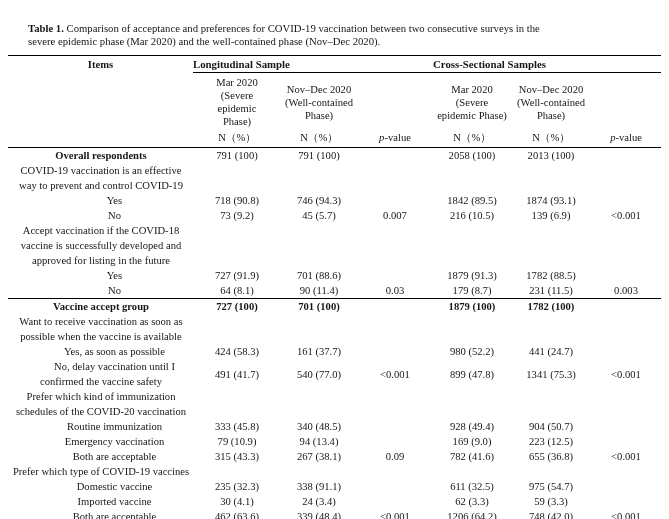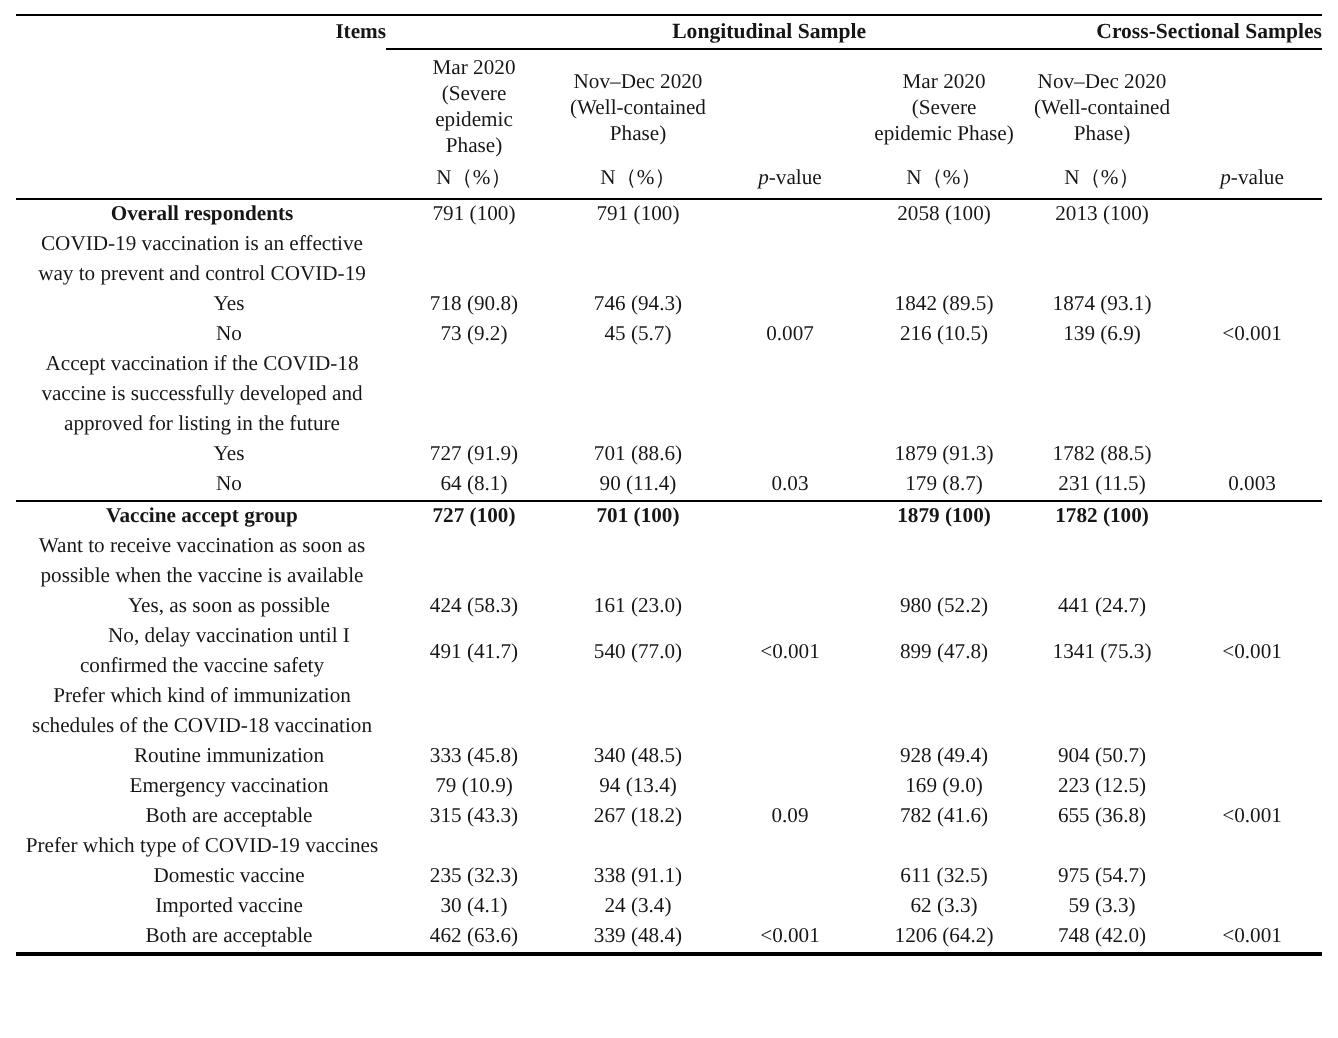--- a/index.html
+++ b/index.html
@@ -25,29 +25,29 @@
     table-layout:fixed;
     border-collapse:collapse;
     border-top:1.7px solid #000;
     border-bottom:2px solid #000;
     font-size:10.6px;
     color:#161616;
   }
   th,td{padding:0;font-weight:normal;}
   thead th{line-height:13px;}
   th.items-head{
-    text-align:right;
+    text-align:center;
     vertical-align:top;
     font-weight:bold;
     border-bottom:1.6px solid #000;
     padding-top:2px;
   }
   th.group{
     font-weight:bold;
-    text-align:right;
+    text-align:left;
     vertical-align:top;
     border-bottom:1px solid #000;
     padding:2px 0 1px 0;
     font-size:10.8px;
   }
   th.colhead{
     white-space:pre-line;
     text-align:center;
     vertical-align:middle;
     padding:3px 0 2px 0;
@@ -71,20 +71,24 @@
   tr.section td.item{font-weight:bold;}
   tr.answer td.item{text-indent:27px;}
   td.num{text-align:center;}
   tr.rule-above td{border-top:1.1px solid #000;font-weight:bold;}
 </style>
 </head>
 <body>
 
 <div class="page">
 
+  <div class="caption">
+    <span class="cap-label">Table 1.</span><span> Comparison of acceptance and preferences for COVID-19 vaccination between two consecutive surveys in the
+severe epidemic phase (Mar 2020) and the well-contained phase (Nov–Dec 2020).</span>
+  </div>
 
   <table class="main">
     <colgroup>
       <col style="width:185px">
       <col style="width:88px">
       <col style="width:76px">
       <col style="width:76px">
       <col style="width:78px">
       <col style="width:80px">
       <col style="width:70px">
@@ -203,39 +207,39 @@
       <td class="num"></td>
       <td class="num"></td>
       <td class="num"></td>
       <td class="num"></td>
       <td class="num"></td>
       <td class="num"></td>
     </tr>
         <tr class="answer">
       <td class="item">Yes, as soon as possible</td>
       <td class="num">424 (58.3)</td>
-      <td class="num">161 (23.0)</td>
+      <td class="num">161 (37.7)</td>
       <td class="num"></td>
       <td class="num">980 (52.2)</td>
       <td class="num">441 (24.7)</td>
       <td class="num"></td>
     </tr>
         <tr class="answer">
       <td class="item">No, delay vaccination until I
 confirmed the vaccine safety</td>
       <td class="num">491 (41.7)</td>
       <td class="num">540 (77.0)</td>
       <td class="num">&lt;0.001</td>
       <td class="num">899 (47.8)</td>
       <td class="num">1341 (75.3)</td>
       <td class="num">&lt;0.001</td>
     </tr>
         <tr class="question">
       <td class="item">Prefer which kind of immunization
-schedules of the COVID-18 vaccination</td>
+schedules of the COVID-20 vaccination</td>
       <td class="num"></td>
       <td class="num"></td>
       <td class="num"></td>
       <td class="num"></td>
       <td class="num"></td>
       <td class="num"></td>
     </tr>
         <tr class="answer">
       <td class="item">Routine immunization</td>
       <td class="num">333 (45.8)</td>
@@ -250,21 +254,21 @@
       <td class="num">79 (10.9)</td>
       <td class="num">94 (13.4)</td>
       <td class="num"></td>
       <td class="num">169 (9.0)</td>
       <td class="num">223 (12.5)</td>
       <td class="num"></td>
     </tr>
         <tr class="answer">
       <td class="item">Both are acceptable</td>
       <td class="num">315 (43.3)</td>
-      <td class="num">267 (18.2)</td>
+      <td class="num">267 (38.1)</td>
       <td class="num">0.09</td>
       <td class="num">782 (41.6)</td>
       <td class="num">655 (36.8)</td>
       <td class="num">&lt;0.001</td>
     </tr>
         <tr class="question">
       <td class="item">Prefer which type of COVID-19 vaccines</td>
       <td class="num"></td>
       <td class="num"></td>
       <td class="num"></td>

